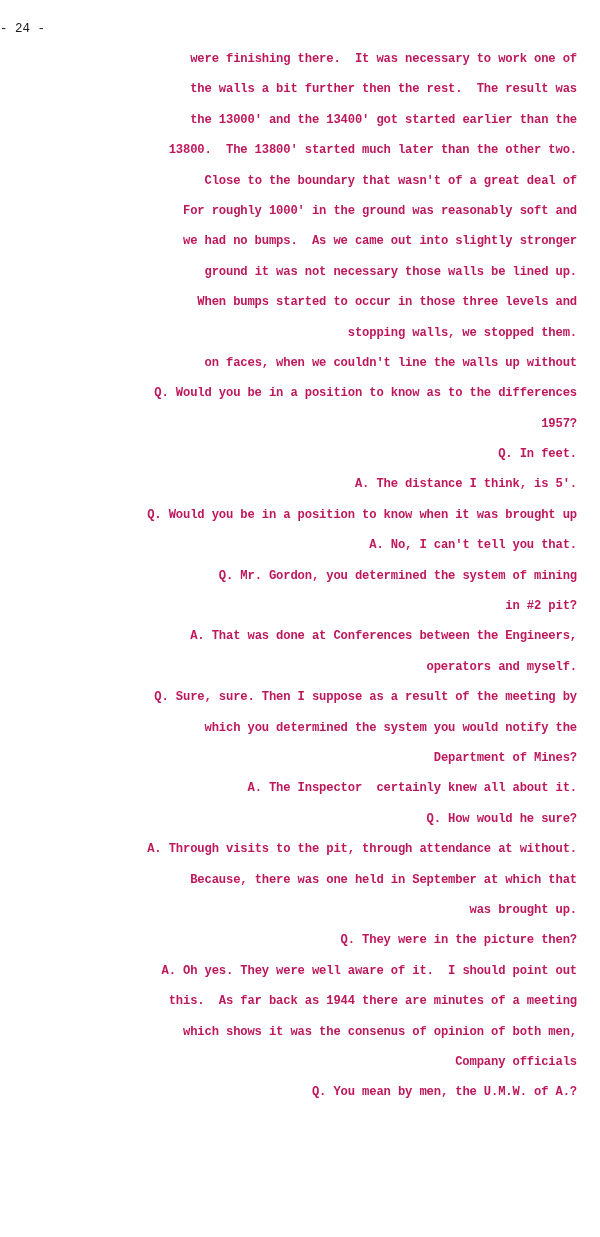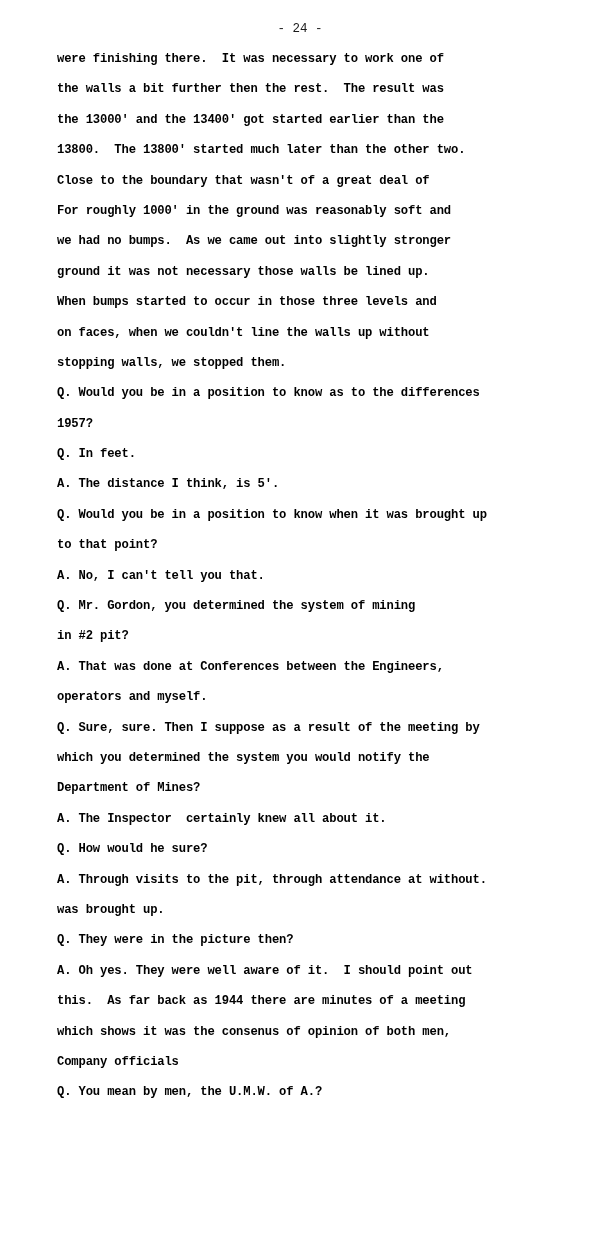--- a/index.html
+++ b/index.html
@@ -1,64 +1,64 @@
 <!DOCTYPE html>
 <html><head>
 <meta charset="utf-8">
 <style>
   html, body { margin: 0; padding: 0; background: #ffffff; }
   body { width: 600px; height: 1237px; position: relative; overflow: hidden; }
   .page { position: absolute; left: 0; top: 0; width: 600px; height: 1237px; background: #fff; }
   .pnum {
-    position: absolute; top: 22px; left: 0; width: 600px; text-align: center;
+    position: absolute; top: 22px; left: 0; width: 600px; 
     font-family: "Liberation Mono", "DejaVu Sans Mono", monospace;
     font-size: 12.5px; color: #1a1a1a; letter-spacing: 0px;
   }
   .body-text {
     position: absolute; left: 57px; top: 44px; width: 520px;
     font-family: "Liberation Mono", "DejaVu Sans Mono", monospace;
-    font-size: 12.2px; line-height: 30.4px; color: #000000;
-    font-weight: bold; letter-spacing: -0.15px;
+    font-size: 12.2px; line-height: 30.4px; color: #be185d;
+    font-weight: bold; letter-spacing: -0.15px; text-align: right;
   }
   .line { white-space: pre; height: 30.4px; }
 </style>
 </head>
 <body>
 
 <div class="page">
   <div class="pnum">- 24 -</div>
   <div class="body-text">
     <div class="line">were finishing there.  It was necessary to work one of</div>
     <div class="line">the walls a bit further then the rest.  The result was</div>
     <div class="line">the 13000' and the 13400' got started earlier than the</div>
     <div class="line">13800.  The 13800' started much later than the other two.</div>
     <div class="line">Close to the boundary that wasn't of a great deal of</div>
     <div class="line">For roughly 1000' in the ground was reasonably soft and</div>
     <div class="line">we had no bumps.  As we came out into slightly stronger</div>
     <div class="line">ground it was not necessary those walls be lined up.</div>
     <div class="line">When bumps started to occur in those three levels and</div>
+    <div class="line">stopping walls, we stopped them.</div>
     <div class="line">on faces, when we couldn't line the walls up without</div>
-    <div class="line">stopping walls, we stopped them.</div>
     <div class="line">Q. Would you be in a position to know as to the differences</div>
     <div class="line">1957?</div>
     <div class="line">Q. In feet.</div>
     <div class="line">A. The distance I think, is 5'.</div>
     <div class="line">Q. Would you be in a position to know when it was brought up</div>
-    <div class="line">to that point?</div>
     <div class="line">A. No, I can't tell you that.</div>
     <div class="line">Q. Mr. Gordon, you determined the system of mining</div>
     <div class="line">in #2 pit?</div>
     <div class="line">A. That was done at Conferences between the Engineers,</div>
     <div class="line">operators and myself.</div>
     <div class="line">Q. Sure, sure. Then I suppose as a result of the meeting by</div>
     <div class="line">which you determined the system you would notify the</div>
     <div class="line">Department of Mines?</div>
     <div class="line">A. The Inspector  certainly knew all about it.</div>
     <div class="line">Q. How would he sure?</div>
     <div class="line">A. Through visits to the pit, through attendance at without.</div>
+    <div class="line">Because, there was one held in September at which that</div>
     <div class="line">was brought up.</div>
     <div class="line">Q. They were in the picture then?</div>
     <div class="line">A. Oh yes. They were well aware of it.  I should point out</div>
     <div class="line">this.  As far back as 1944 there are minutes of a meeting</div>
     <div class="line">which shows it was the consenus of opinion of both men,</div>
     <div class="line">Company officials</div>
     <div class="line">Q. You mean by men, the U.M.W. of A.?</div>
   </div>
 </div>
 

